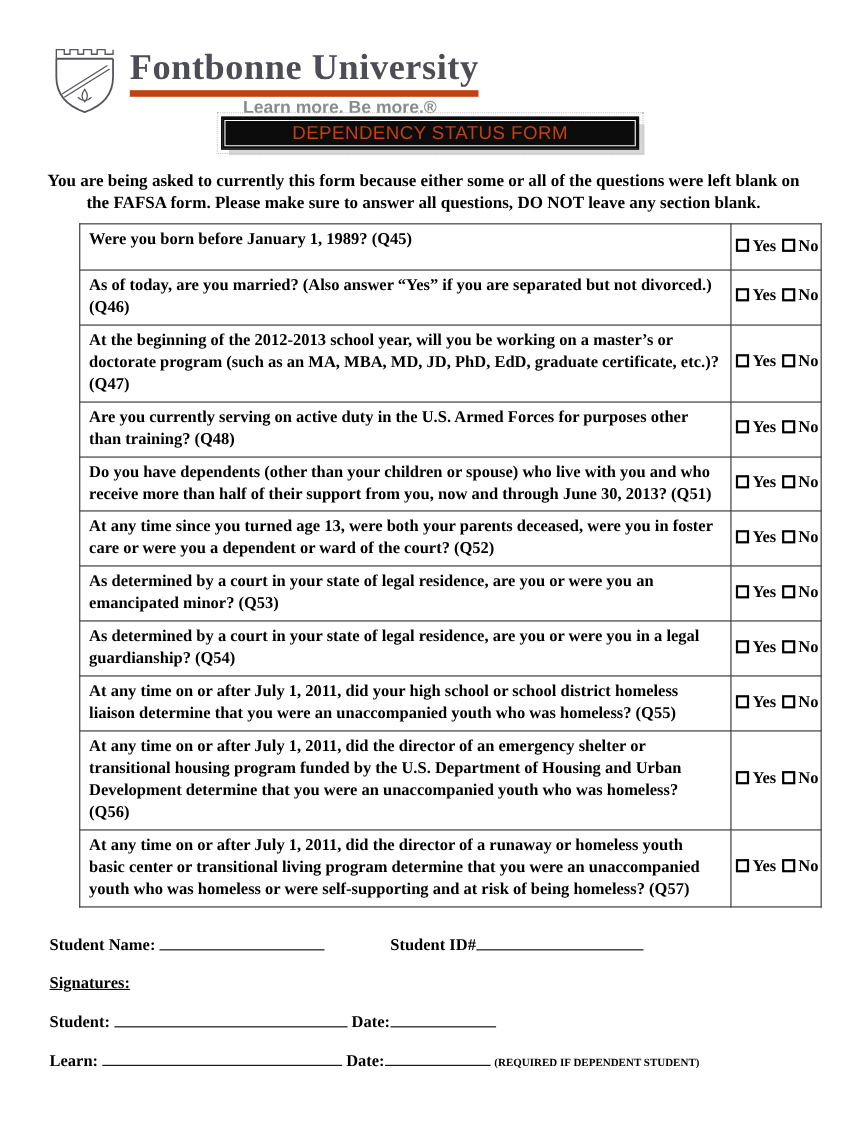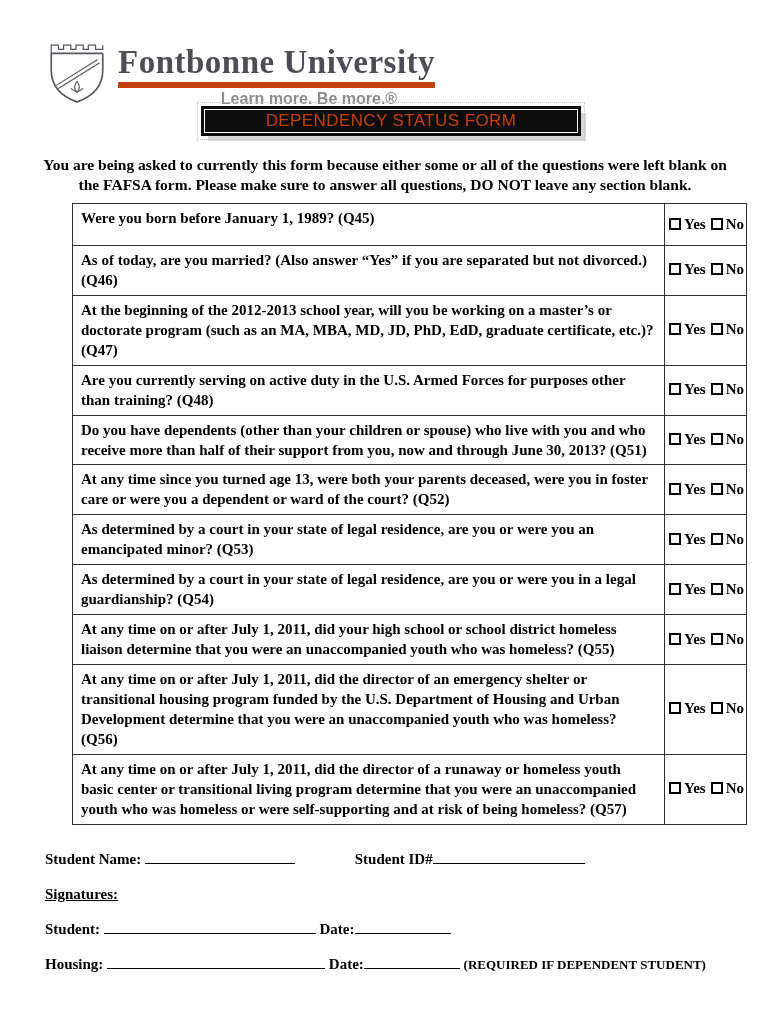--- a/index.html
+++ b/index.html
@@ -109,21 +109,21 @@
   .blank{
     display:inline-block;
     border-bottom:1px solid #000;
     height:13px;
   }
   .row-name{top:850px;}
   .row-sign-head{top:886px;}
   .row-student{top:920px;}
   .row-parent{top:955px;}
   .sig-heading{text-decoration:underline;}
-  .note{font-size:13px; font-weight:700;}
+  .note{font-size:10px; font-weight:700;}
   .id-label{margin-left:56px;}
 </style>
 </head>
 <body>
 
 <div class="page">
 
   <div class="logo-block">
     <svg class="crest" viewBox="0 0 60 64" fill="none" stroke="#55555c" stroke-width="1.6">
       <path d="M5 13 h50"></path>
@@ -230,19 +230,19 @@
     <span class="sig-heading">Signatures:</span>
   </div>
 
   <div class="footer-line row-student">
     <span>Student:</span>
     <span class="blank" style="width:212px;"></span>
     <span>Date:</span><span class="blank" style="width:96px;"></span>
   </div>
 
   <div class="footer-line row-parent">
-    <span>Housing:</span>
+    <span>Learn:</span>
     <span class="blank" style="width:218px;"></span>
     <span>Date:</span><span class="blank" style="width:96px;"></span>
     <span class="note">(REQUIRED IF DEPENDENT STUDENT)</span>
   </div>
 
 </div>
 
 </body></html>

